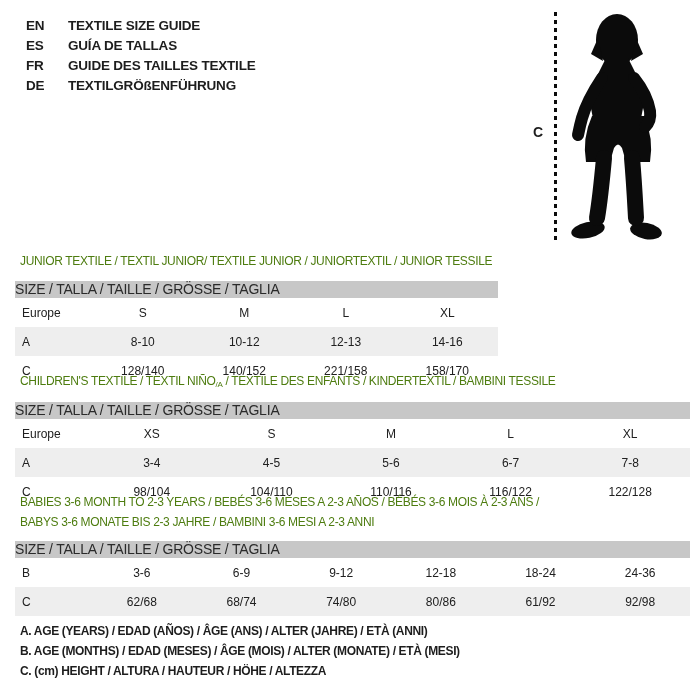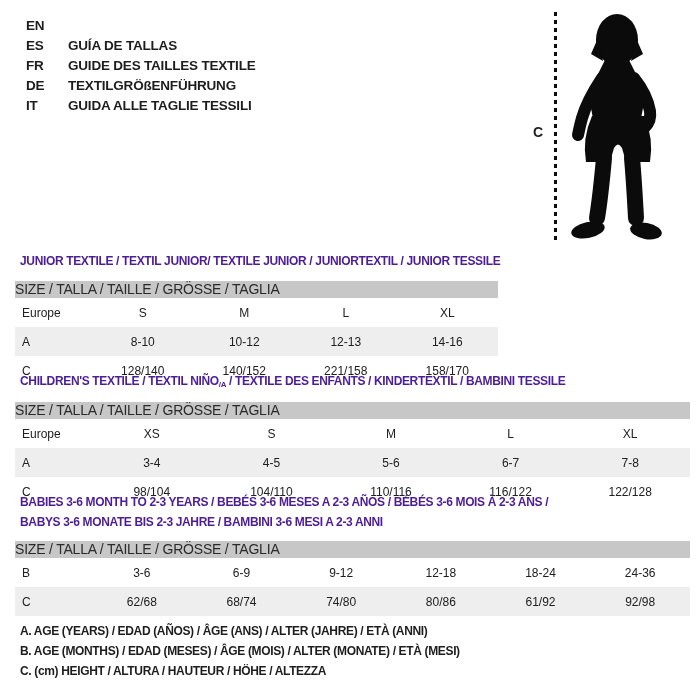--- a/index.html
+++ b/index.html
@@ -13,22 +13,22 @@
   .lang-code,.lang-label{font-weight:700;font-size:13.5px;letter-spacing:-0.2px;white-space:nowrap}
   .lang-code{width:42px}
 
   
   .measure-c{position:absolute;left:533px;top:124px;font-weight:700;font-size:14px}
   .dash-line{position:absolute;left:554px;top:12px;width:3px;height:231px;
              background:repeating-linear-gradient(to bottom,#0b0b0b 0 4px,transparent 4px 8px)}
   .silhouette{position:absolute;left:558px;top:8px;width:112px;height:236px}
 
   
-  .title{position:absolute;left:20px;font-weight:700;font-size:12px;letter-spacing:-0.35px;
-         white-space:nowrap;color:#4c1d95}
+  .title{position:absolute;left:20px;font-weight:400;font-size:12px;letter-spacing:-0.35px;
+         white-space:nowrap;color:#4d7c0f}
   #t1-title{top:254px}
   #t2-title{top:374px}
   #t3-title{top:492px;line-height:20px}
   .subsc{font-size:8px;vertical-align:-2px}
 
   
   .tbl{position:absolute;left:15px;font-size:12px;color:#202020}
   #t1{top:281px;width:483px}
   #t2{top:402px;width:675px}
   #t3{top:541px;width:675px}
@@ -44,36 +44,33 @@
   .fn{height:20px;line-height:20px;font-weight:700;font-size:12px;letter-spacing:-0.35px;white-space:nowrap}
 </style>
 </head>
 <body>
 
 <div class="canvas">
 
   <div class="lang-list">
     <div class="lang-row">
       <span class="lang-code">EN</span>
+      <span class="lang-label">TEXTILE SIZE GUIDE</span>
     </div>
     <div class="lang-row">
       <span class="lang-code">ES</span>
       <span class="lang-label">GUÍA DE TALLAS</span>
     </div>
     <div class="lang-row">
       <span class="lang-code">FR</span>
       <span class="lang-label">GUIDE DES TAILLES TEXTILE</span>
     </div>
     <div class="lang-row">
       <span class="lang-code">DE</span>
       <span class="lang-label">TEXTILGRÖßENFÜHRUNG</span>
-    </div>
-    <div class="lang-row">
-      <span class="lang-code">IT</span>
-      <span class="lang-label">GUIDA ALLE TAGLIE TESSILI</span>
     </div>
   </div>
 
   <div class="measure-c">C</div>
   <div class="dash-line"></div>
   <svg class="silhouette" viewBox="0 0 112 236" aria-hidden="true">
     <g fill="#0b0b0b" stroke="none">
       <ellipse cx="59" cy="32" rx="21" ry="26"></ellipse>
       <path d="M40,30 L33,46 L45,53 Z"></path>
       <path d="M78,30 L85,46 L73,53 Z"></path>

